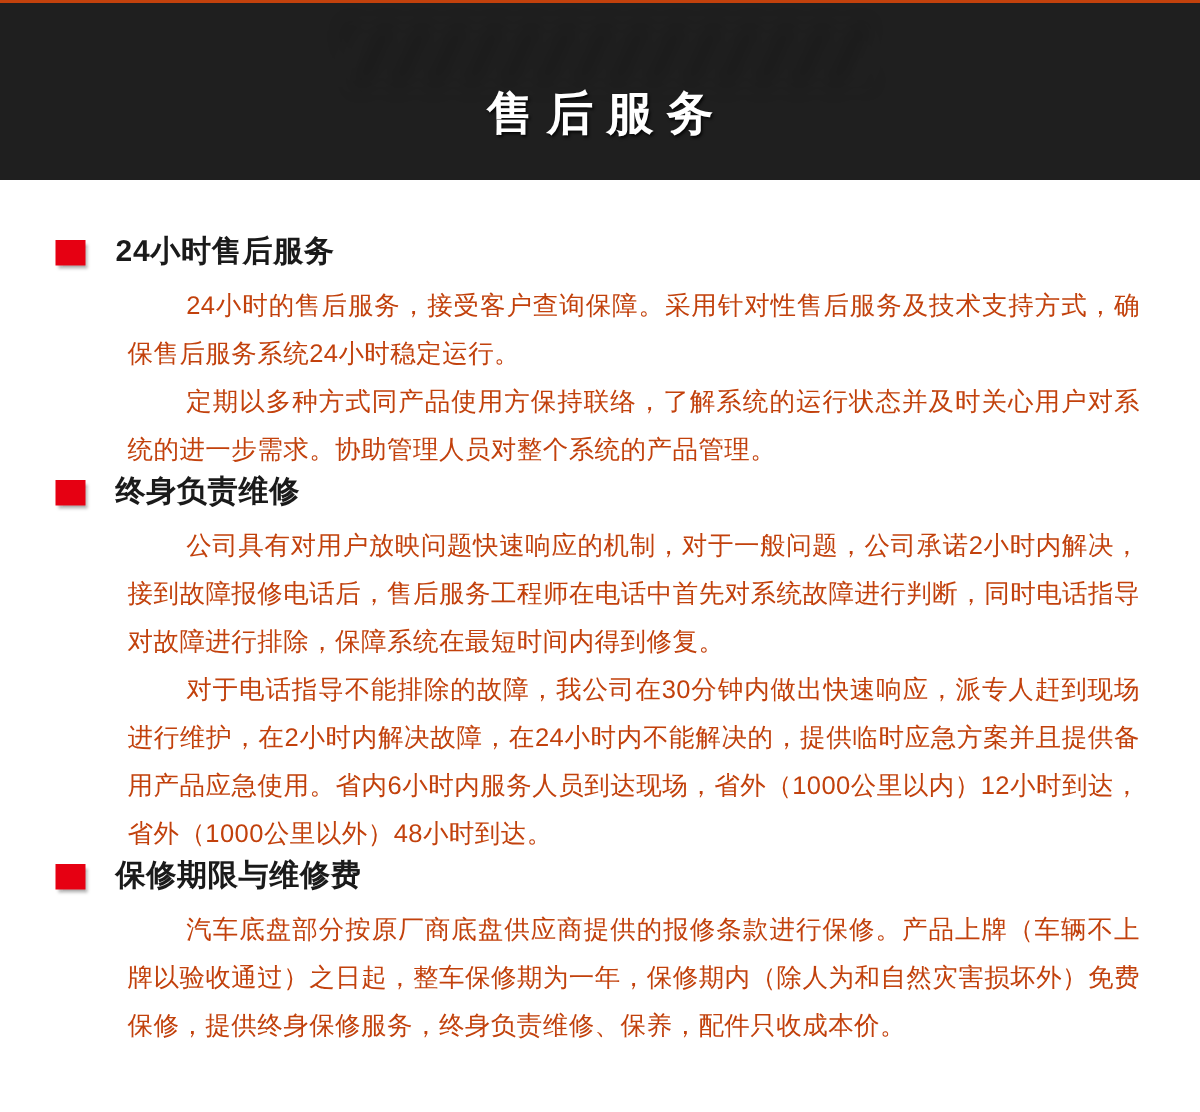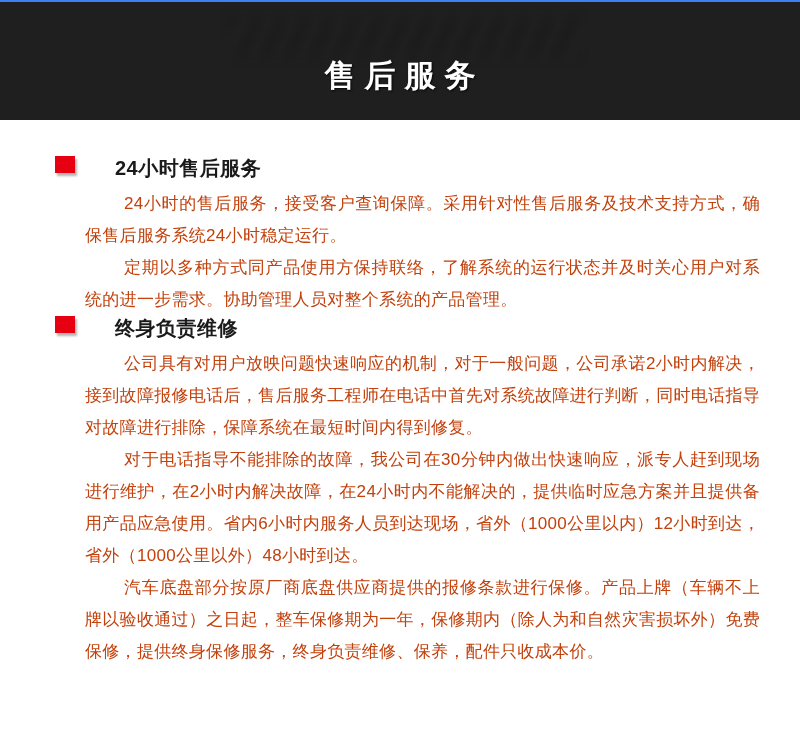--- a/index.html
+++ b/index.html
@@ -11,21 +11,21 @@
     height: 741px;
     background: #ffffff;
     overflow: hidden;
     position: relative;
   }
   
   .header {
     position: relative;
     height: 120px;
     background: #1f1f1f;
-    border-top: 2px solid #3b82f6;
+    border-top: 2px solid #c2410c;
     overflow: hidden;
   }
   .watermark-smudge {
     position: absolute;
     top: 14px;
     left: 230px;
     width: 350px;
     height: 42px;
     background: repeating-linear-gradient(
       115deg,
@@ -47,25 +47,24 @@
     letter-spacing: 9px;
     text-indent: 9px; 
     text-shadow: 1px 1px 2px rgba(0,0,0,0.8);
   }
   
   .content {
     padding-top: 36px;
   }
   .section-heading {
     display: flex;
-    align-items: flex-start;
-    padding-left: 55px;
+    align-items: center;
+    padding-left: 37px;
     margin-bottom: 8px;
     height: 24px;
-    gap: 20px;
   }
   .bullet {
     width: 20px;
     height: 17px;
     background: #e60012;
     box-shadow: 1.5px 2.5px 2px rgba(120,120,120,0.55);
     flex: 0 0 auto;
   }
   .heading-text {
     margin-left: 20px;
@@ -110,16 +109,20 @@
   <div class="section">
     <div class="section-heading">
       <span class="bullet"></span>
       <span class="heading-text">终身负责维修</span>
     </div>
     <p class="para">公司具有对用户放映问题快速响应的机制，对于一般问题，公司承诺2小时内解决，接到故障报修电话后，售后服务工程师在电话中首先对系统故障进行判断，同时电话指导对故障进行排除，保障系统在最短时间内得到修复。</p>
     <p class="para">对于电话指导不能排除的故障，我公司在30分钟内做出快速响应，派专人赶到现场进行维护，在2小时内解决故障，在24小时内不能解决的，提供临时应急方案并且提供备用产品应急使用。省内6小时内服务人员到达现场，省外（1000公里以内）12小时到达，省外（1000公里以外）48小时到达。</p>
   </div>
 
   <div class="section">
+    <div class="section-heading">
+      <span class="bullet"></span>
+      <span class="heading-text">保修期限与维修费</span>
+    </div>
     <p class="para">汽车底盘部分按原厂商底盘供应商提供的报修条款进行保修。产品上牌（车辆不上牌以验收通过）之日起，整车保修期为一年，保修期内（除人为和自然灾害损坏外）免费保修，提供终身保修服务，终身负责维修、保养，配件只收成本价。</p>
   </div>
 
 </div>
 
 </body></html>

